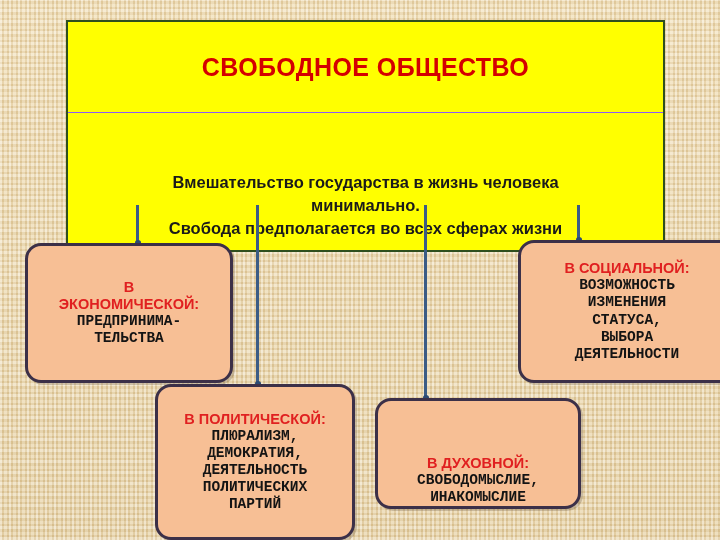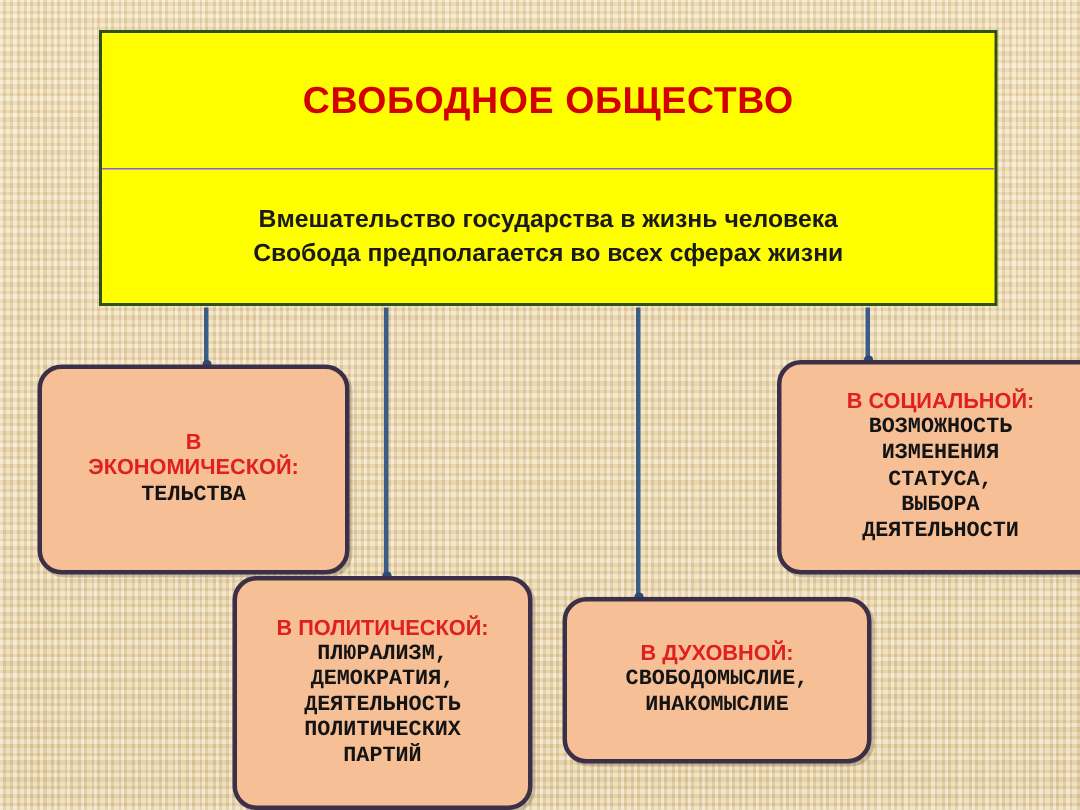--- a/index.html
+++ b/index.html
@@ -66,20 +66,21 @@
     letter-spacing: 0.4px;
     text-align: center;
     white-space: nowrap;
   }
   .banner-sub-row {
     height: 89px;
     display: flex;
     align-items: center;
     justify-content: center;
     box-sizing: border-box;
+    margin-top: 48px;
   }
   .banner-sub {
     color: #1a1a1a;
     font-weight: bold;
     font-size: 16.5px;
     line-height: 1.38;
     text-align: center;
     padding: 0 8px;
   }
 
@@ -124,55 +125,57 @@
     color: #141414;
     font-weight: bold;
     font-size: 14.5px;
     line-height: 1.18;
     font-family: Liberation Mono, monospace;
   }
 
   #node-economic  { left: 25px;  top: 243px; width: 208px; height: 140px; }
   #node-social    { left: 518px; top: 240px; width: 218px; height: 143px; }
   #node-political { left: 155px; top: 384px; width: 200px; height: 156px; }
-  #node-spiritual { left: 375px; top: 398px; width: 206px; height: 111px; }
+  #node-spiritual { left: 375px; top: 398px; width: 206px; height: 111px; justify-content: flex-end; }
 
   #node-economic .node-heading  { font-size: 14.5px; }
   #node-political .node-heading { font-size: 14.5px; }
   #node-spiritual .node-heading { font-size: 14.5px; }
   #node-social .node-heading    { font-size: 14.5px; }
 </style>
 </head>
 <body>
 
 <div id="slide">
 
   <div class="banner">
     <div class="banner-title-row">
       <div class="banner-title">СВОБОДНОЕ ОБЩЕСТВО</div>
     </div>
     <div class="banner-sub-row">
       <div class="banner-sub">
         <div>Вмешательство государства в жизнь человека</div>
+        <div>минимально.</div>
         <div>Свобода предполагается во всех сферах жизни</div>
       </div>
     </div>
   </div>
 
   <div class="connector" style="left:136px; top:205px; height:38px;"></div>
   <div class="connector" style="left:256px; top:205px; height:179px;"></div>
   <div class="connector" style="left:424px; top:205px; height:193px;"></div>
   <div class="connector" style="left:577px; top:205px; height:35px;"></div>
 
   <div class="node" id="node-economic">
     <div class="node-heading">
       <div>В</div>
       <div>ЭКОНОМИЧЕСКОЙ:</div>
     </div>
     <div class="node-body">
+      <div>ПРЕДПРИНИМА-</div>
       <div>ТЕЛЬСТВА</div>
     </div>
   </div>
 
   <div class="node" id="node-social">
     <div class="node-heading">
       <div>В СОЦИАЛЬНОЙ:</div>
     </div>
     <div class="node-body">
       <div>ВОЗМОЖНОСТЬ</div>

